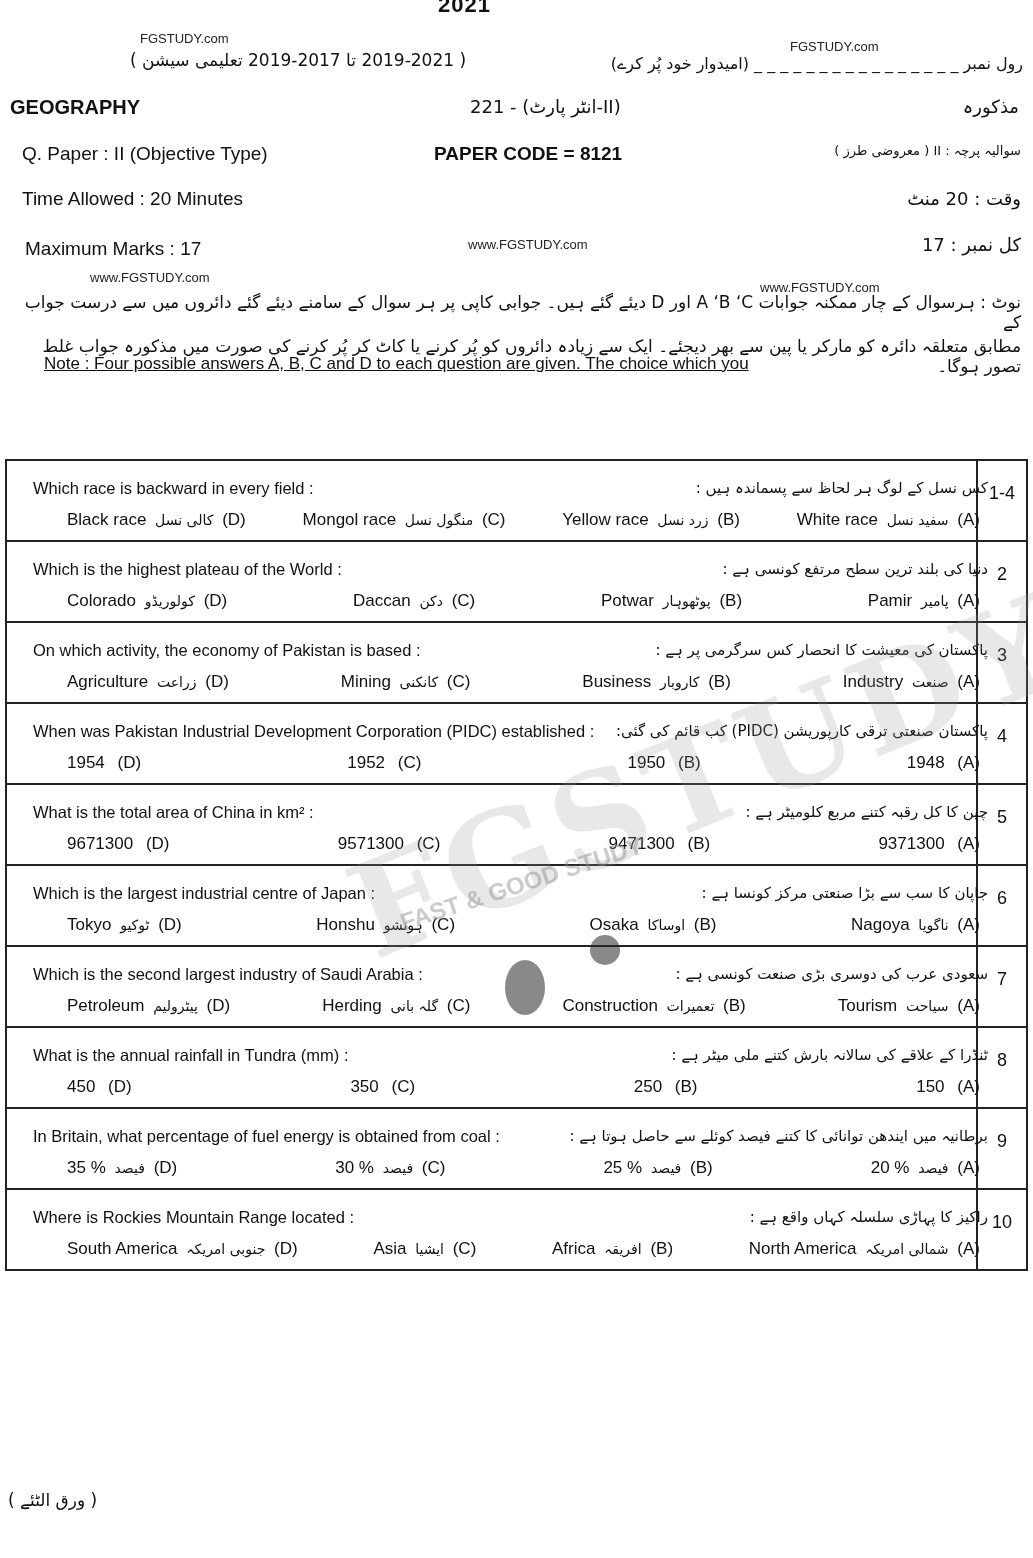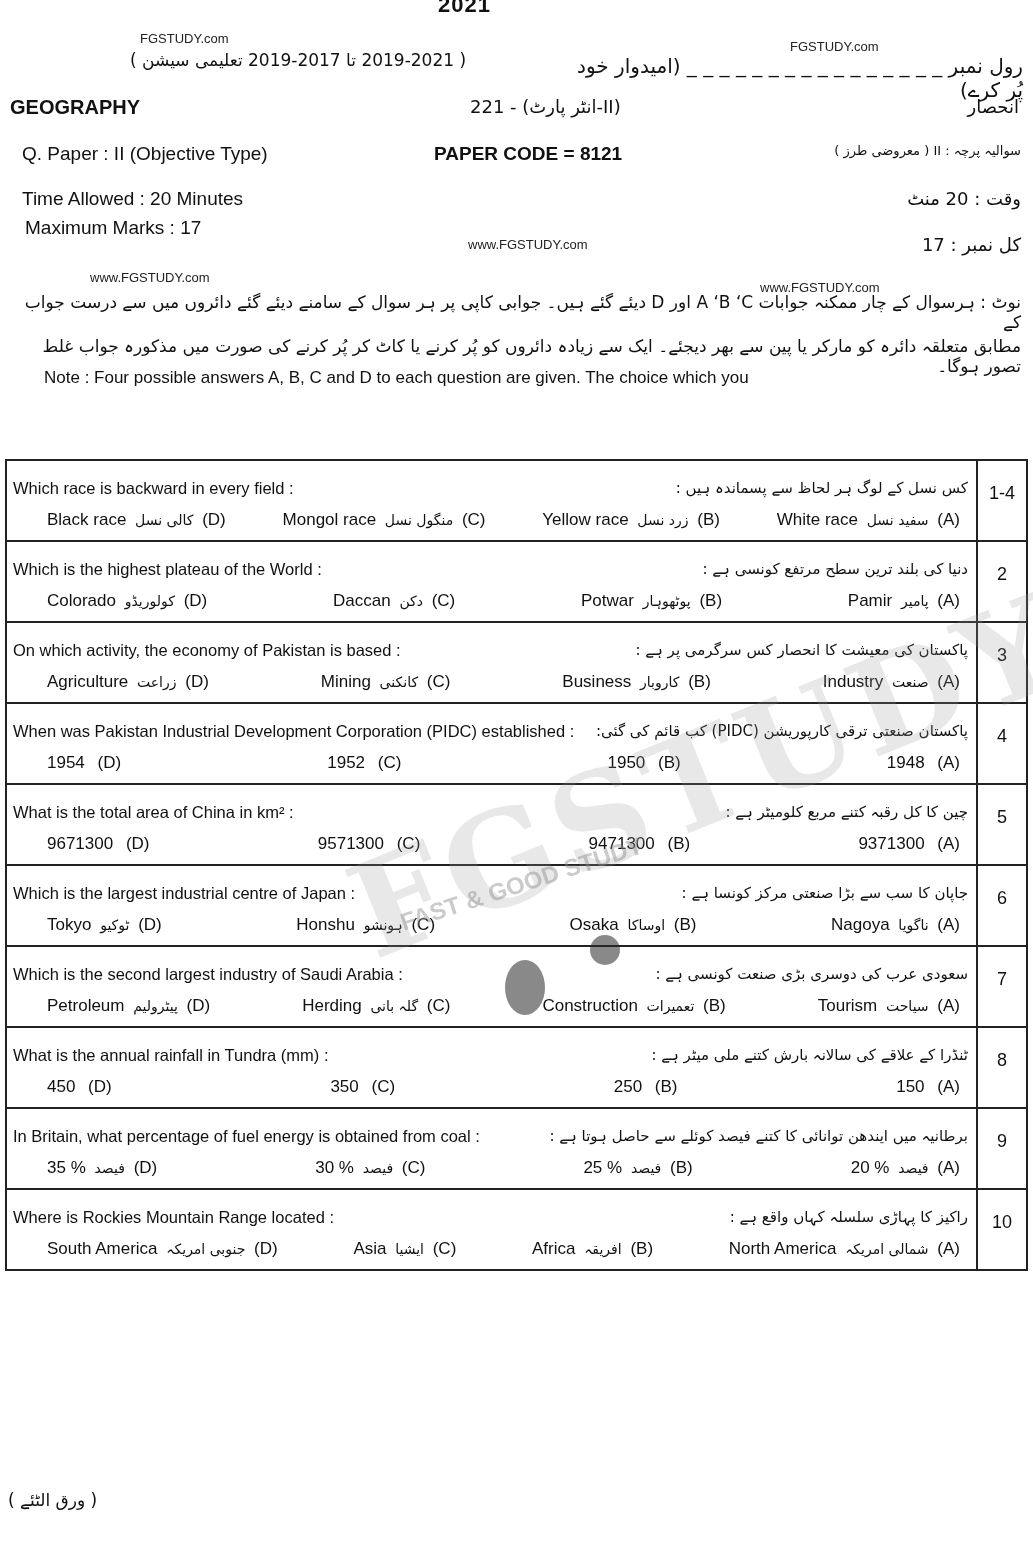--- a/index.html
+++ b/index.html
@@ -16,21 +16,21 @@
   .note-urdu { font-size: 17px; right: 12px; width: 1010px; text-align: right; }
   .note-en { font-size: 17px; left: 44px; width: 920px; line-height: 23px; }
   .note-en .indent { display: block; padding-left: 65px; }
 
   table.q {
     position: absolute; left: 5px; top: 459px; width: 1023px;
     border-collapse: collapse; table-layout: fixed;
   }
   table.q td { border: 2px solid #222; vertical-align: top; padding: 0; }
   table.q td.num { width: 48px; text-align: center; font-size: 18px; padding-top: 22px; }
-  .qbox { position: relative; width: 973px; }
+  .qbox { position: relative; width: 973px; padding-left: 20px; }
   .qline { display: flex; justify-content: space-between; padding: 18px 12px 0 6px; font-size: 16.5px; }
   .qline .ur { font-family: "DejaVu Sans", sans-serif; direction: rtl; font-size: 15px; }
   .opts { display: flex; justify-content: space-between; padding: 12px 20px 10px 40px; font-size: 17px; }
   .opt { white-space: nowrap; }
   .opt .ourdu { font-family: "DejaVu Sans", sans-serif; font-size: 14px; margin: 0 4px; }
 
   .watermark {
     position: absolute; left: 330px; top: 700px; font-family: "DejaVu Serif", serif;
     font-size: 130px; color: rgba(150,150,150,0.22); transform: rotate(-22deg);
     letter-spacing: 6px; pointer-events: none; font-weight: bold;
@@ -42,43 +42,43 @@
   .smudge { position: absolute; border-radius: 50%; background: rgba(40,40,40,0.55); }
   .footer { left: 8px; top: 1490px; font-size: 17px; }
 </style>
 </head>
 <body>
 
 <div class="abs top-mark">2021</div>
 <div class="abs wm-small" style="left:140px;top:31px;">FGSTUDY.com</div>
 <div class="abs wm-small" style="left:790px;top:39px;">FGSTUDY.com</div>
 <div class="abs urdu hdr" style="left:130px;top:50px;width:430px;text-align:left;font-size:17px;">( 2019-2021 تا 2017-2019 تعلیمی سیشن )</div>
-<div class="abs urdu" style="left:560px;top:54px;width:463px;text-align:right;font-size:20px;">رول نمبر _ _ _ _ _ _ _ _ _ _ _ _ _ _ _ _ (امیدوار خود پُر کرے)</div>
+<div class="abs urdu" style="left:560px;top:54px;width:463px;text-align:right;font-size:16px;">رول نمبر _ _ _ _ _ _ _ _ _ _ _ _ _ _ _ _ (امیدوار خود پُر کرے)</div>
 
 <div class="abs hdr bold" style="left:10px;top:96px;font-size:20px;">GEOGRAPHY</div>
 <div class="abs urdu" style="left:470px;top:96px;font-size:18px;direction:ltr;">221 - (انٹر پارٹ-II)</div>
-<div class="abs urdu" style="right:14px;top:96px;font-size:18px;">انحصار</div>
+<div class="abs urdu" style="right:14px;top:96px;font-size:18px;">مذکورہ</div>
 
 <div class="abs hdr" style="left:22px;top:143px;">Q. Paper : II (Objective Type)</div>
 <div class="abs hdr bold" style="left:434px;top:143px;">PAPER CODE = 8121</div>
 <div class="abs urdu" style="right:12px;top:143px;font-size:13px;">سوالیہ پرچہ : II ( معروضی طرز )</div>
 
 <div class="abs hdr" style="left:22px;top:188px;">Time Allowed : 20 Minutes</div>
 <div class="abs urdu" style="right:12px;top:188px;font-size:18px;">وقت : 20 منٹ</div>
 
-<div class="abs hdr" style="left:25px;top:217px;text-align:center;">Maximum Marks : 17</div>
+<div class="abs hdr" style="left:25px;top:238px;text-align:center;">Maximum Marks : 17</div>
 <div class="abs wm-small" style="left:468px;top:237px;">www.FGSTUDY.com</div>
 <div class="abs urdu" style="right:12px;top:234px;font-size:18px;">کل نمبر : 17</div>
 
 <div class="abs wm-small" style="left:90px;top:270px;">www.FGSTUDY.com</div>
 <div class="abs wm-small" style="left:760px;top:280px;">www.FGSTUDY.com</div>
 
 <div class="abs urdu note-urdu" style="top:292px;">نوٹ : ہرسوال کے چار ممکنہ جوابات A ‘B ‘C اور D دیئے گئے ہیں۔ جوابی کاپی پر ہر سوال کے سامنے دیئے گئے دائروں میں سے درست جواب کے</div>
 <div class="abs urdu note-urdu" style="top:336px;">مطابق متعلقہ دائرہ کو مارکر یا پین سے بھر دیجئے۔ ایک سے زیادہ دائروں کو پُر کرنے یا کاٹ کر پُر کرنے کی صورت میں مذکورہ جواب غلط تصور ہوگا۔</div>
-<div class="abs note-en" style="top:366px;">
+<div class="abs note-en" style="top:352px;text-decoration:underline;">
   <span>Note : Four possible answers A, B, C and D to each question are given. The choice which you</span>
 </div>
 
 <table class="q">
   <tbody id="qbody">
       <tr>
     <td>
       <div class="qbox">
         <div class="qline">
           <span>Which race is backward in every field :</span>

